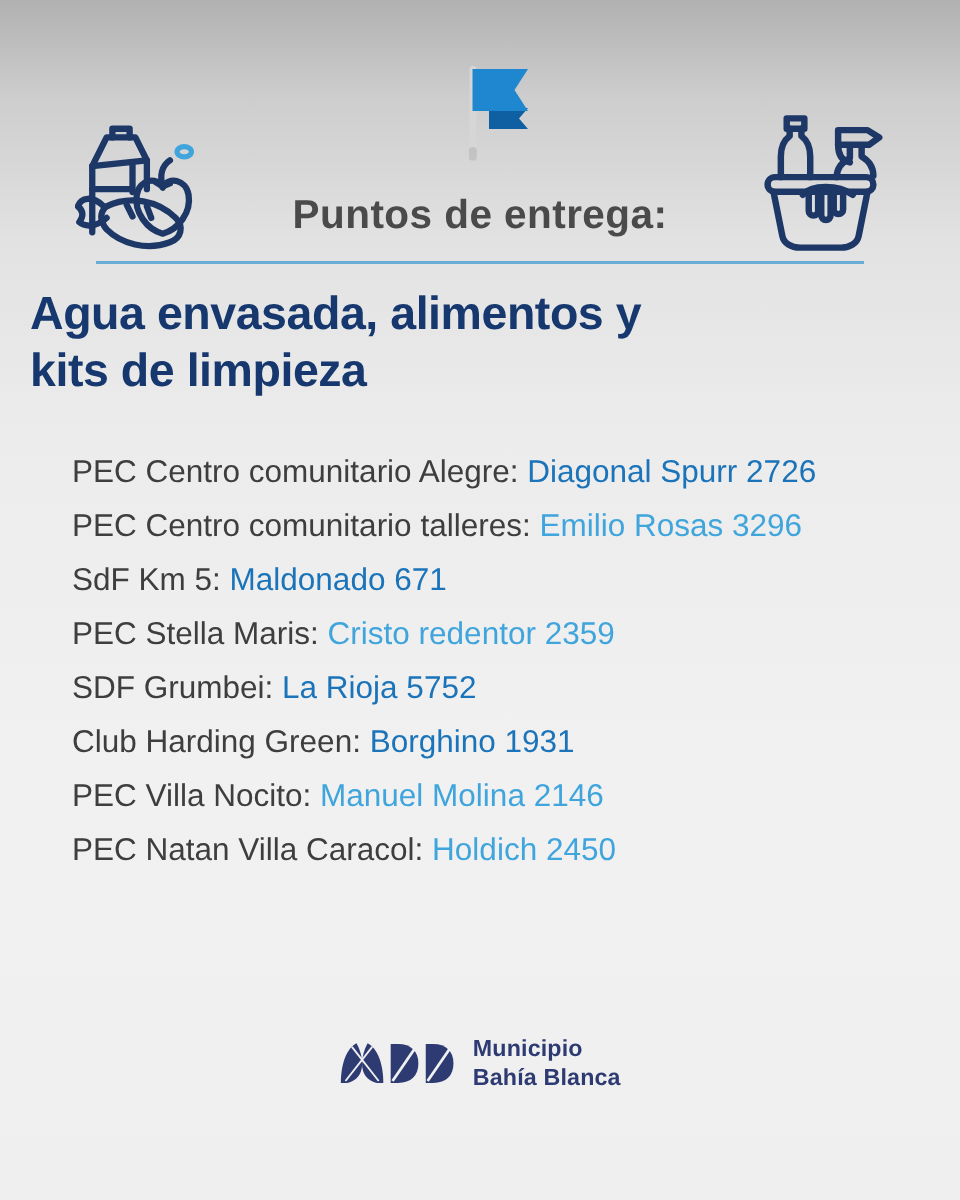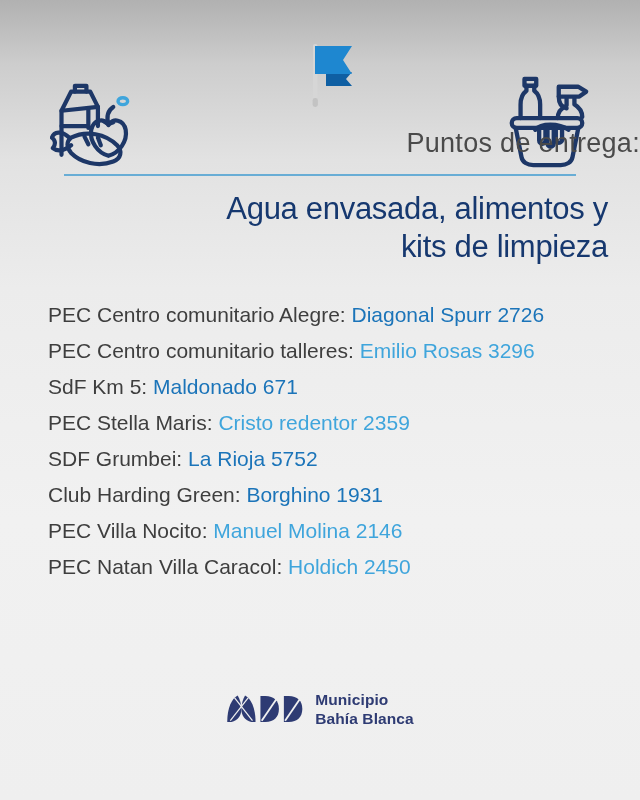--- a/index.html
+++ b/index.html
@@ -5,27 +5,27 @@
   html,body{margin:0;padding:0;}
   body{width:640px;height:800px;font-family:"Liberation Sans",sans-serif;overflow:hidden;}
   .canvas{
     position:relative;width:640px;height:800px;
     background:linear-gradient(180deg,#b1b1b1 0%,#cdcdcd 8%,#e2e2e2 20%,#ececec 36%,#f1f1f1 65%,#efefef 100%);
   }
   .icon-left{position:absolute;left:50px;top:76px;width:92px;height:104px;}
   .icon-right{position:absolute;left:500px;top:72px;width:94px;height:100px;}
   .flag{position:absolute;left:282px;top:40px;width:76px;height:72px;}
   .subtitle{
-    position:absolute;left:0;top:128px;width:640px;text-align:right;
-    font-size:27px;color:#4a4a4a;font-weight:400;letter-spacing:.3px;
+    position:absolute;left:0;top:128px;width:640px;text-align:center;
+    font-size:27px;color:#4a4a4a;font-weight:700;letter-spacing:.3px;
   }
   .divider{position:absolute;left:64px;top:174px;width:512px;height:2px;background:var(--divider-blue,#68add5);}
   .heading{
-    position:absolute;left:8px;top:190px;width:600px;text-align:right;
-    font-size:31px;line-height:38px;font-weight:400;color:var(--heading-navy,#16386f);
+    position:absolute;left:20px;top:190px;width:600px;text-align:left;
+    font-size:31px;line-height:38px;font-weight:700;color:var(--heading-navy,#16386f);
     letter-spacing:-.3px;
   }
   .list{position:absolute;left:48px;top:297px;width:560px;}
   .row{font-size:21px;line-height:36px;white-space:nowrap;}
   .lbl{color:var(--label-gray,#3e3e3e);font-weight:500;}
   .addr{font-weight:400;}
   .addr.dark{color:var(--address-dark,#1b74b9);}
   .addr.light{color:var(--address-light,#3fa5dc);}
   .footer{
     position:absolute;left:0;top:687px;width:640px;

